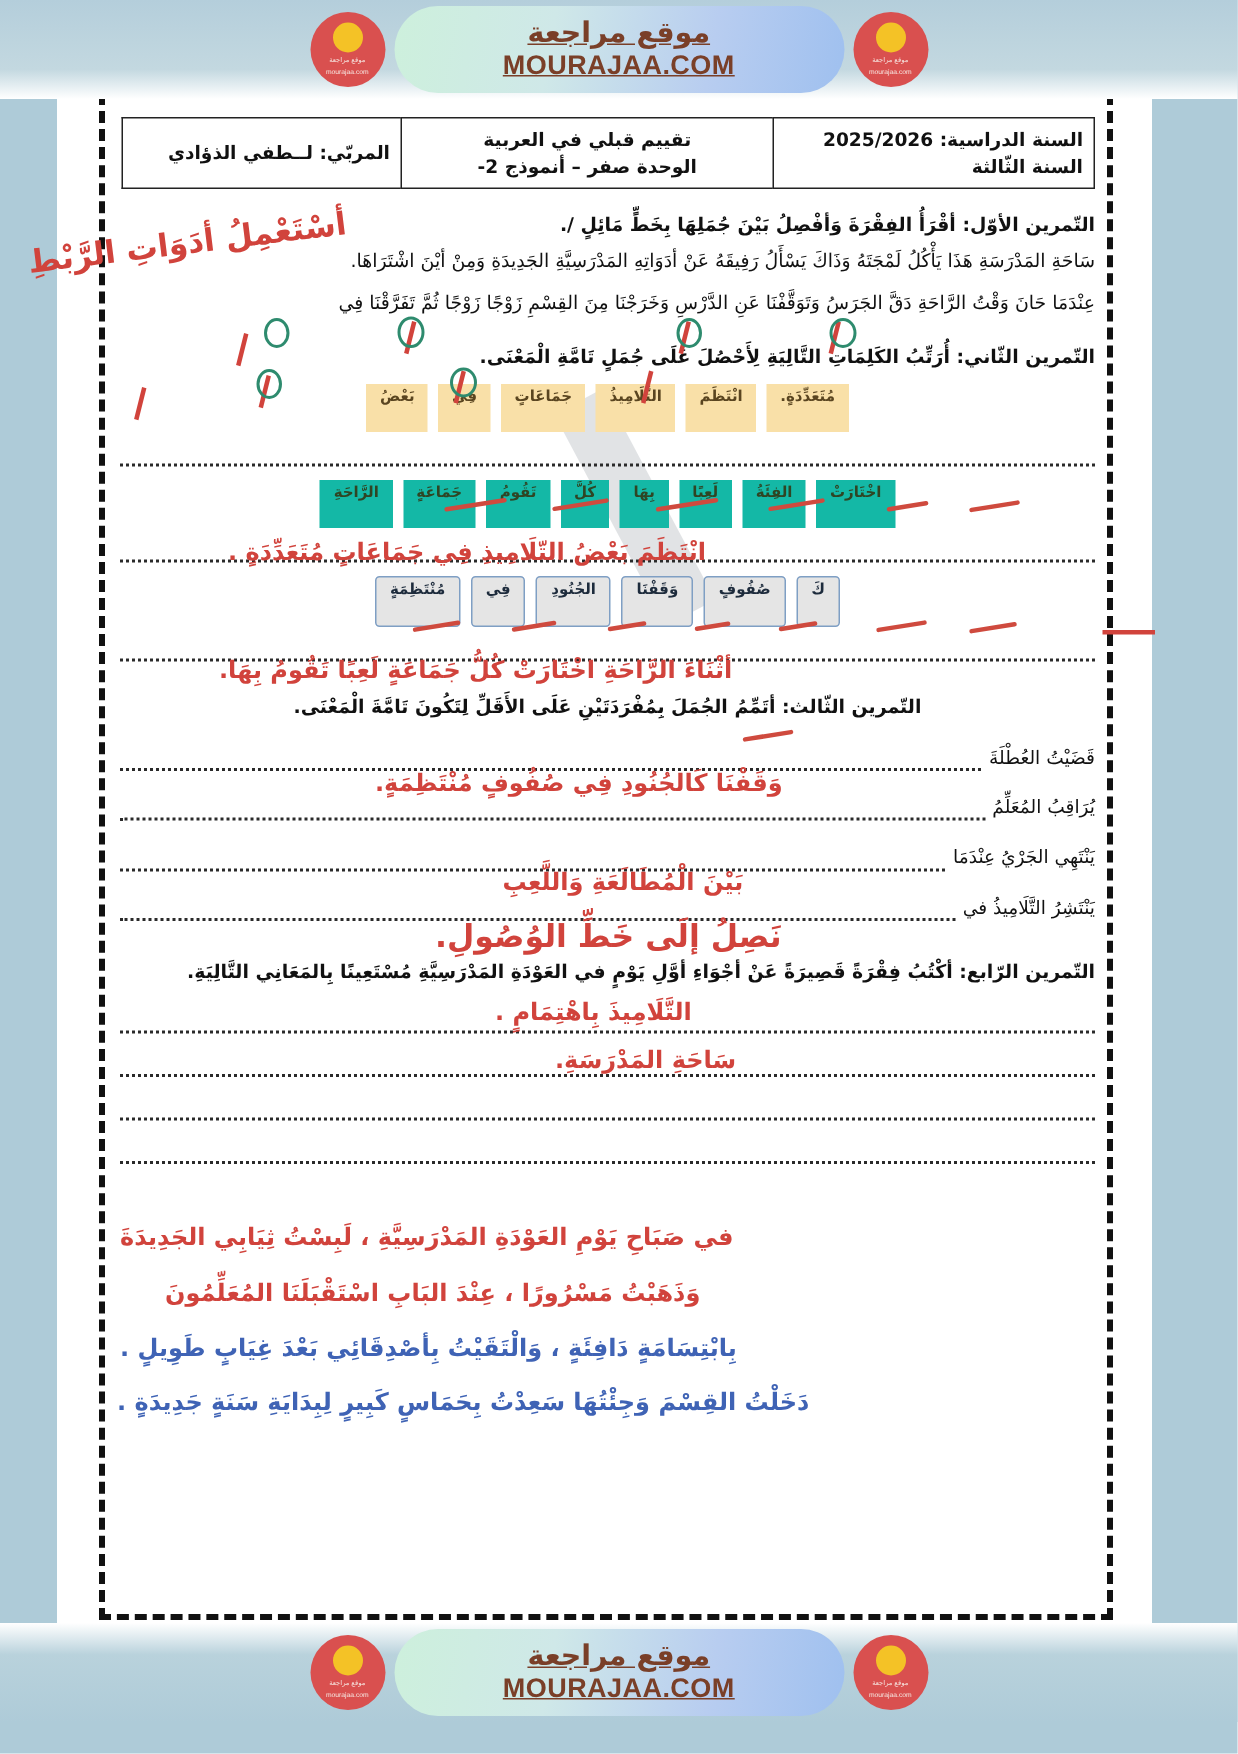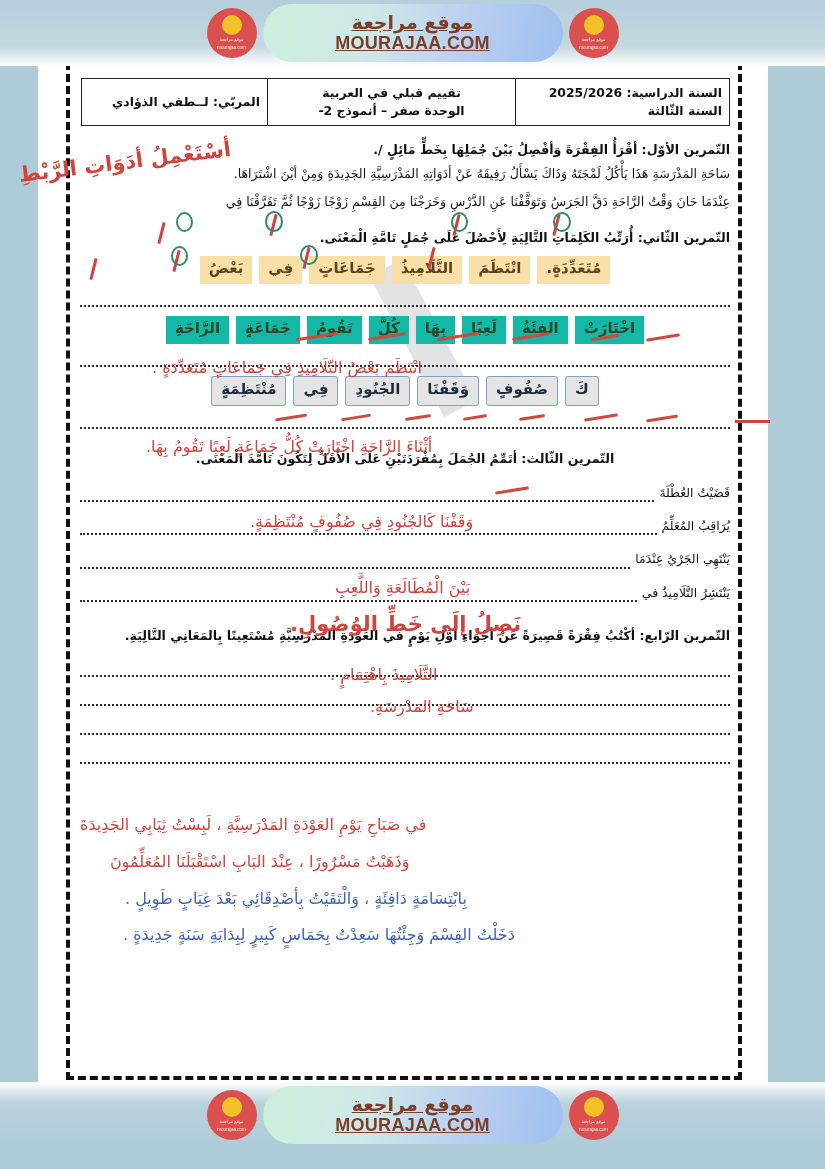--- a/index.html
+++ b/index.html
@@ -98,21 +98,21 @@
   td.hc-mid   { width: 248px; text-align: center; }
   td.hc-left  { width: 214px; text-align: right; }
 
   .ex-head { font-weight: bold; font-size: 12.6px; margin-top: 14px; }
   .body-par { font-size: 12.6px; line-height: 2.0; text-align: justify; margin-top: 2px; }
   .ex-sub { font-size: 12.2px; margin-top: 4px; }
 
   
   .chip-row { display:flex; justify-content:center; gap:7px; margin-top: 9px; }
   .chip {
-    padding: 2px 9px 5px; font-size: 15px; font-weight: bold;
+    padding: 2px 9px 16px; font-size: 10px; font-weight: bold;
     white-space: nowrap; line-height: 1.4;
   }
   .chip.y { background: #f9e0a8; color: #5a4520; }
   .chip.g { background: #14b8a6; color: #2f4524; }
   .chip.b { background: #e5e5e5; color: #1d2b3c; border: 1.2px solid #7f9fc4; border-radius: 3px; }
 
   
   .dotline {
     border-bottom: 2.5px dotted #2a2a2a; height: 0; margin: 0;
   }
@@ -122,23 +122,23 @@
   .fullline { margin-top: 21px; }
 
   
   .hw {
     position: absolute; z-index: 5;
     font-family: "DejaVu Sans", sans-serif;
     white-space: nowrap; pointer-events: none;
     direction: rtl;
   }
   .hw-red  { color: #d1433c; }
-  .hw-blue { color: #3f63b5; margin-left: 45px; }
+  .hw-blue { color: #3f63b5; }
   .ink-lg { font-size: 21px; font-weight: bold; }
-  .ink-md { font-size: 16px; font-weight: normal; }
+  .ink-md { font-size: 16px; font-weight: bold; }
 
   .mark-slash {
     position: absolute; z-index: 5; width: 2.5px; height: 22px;
     background: #d1433c; transform: rotate(14deg); pointer-events: none;
   }
   .mark-circle {
     position: absolute; z-index: 5;
     border: 2.4px solid #2e8b6e; border-radius: 50%;
     pointer-events: none;
   }

